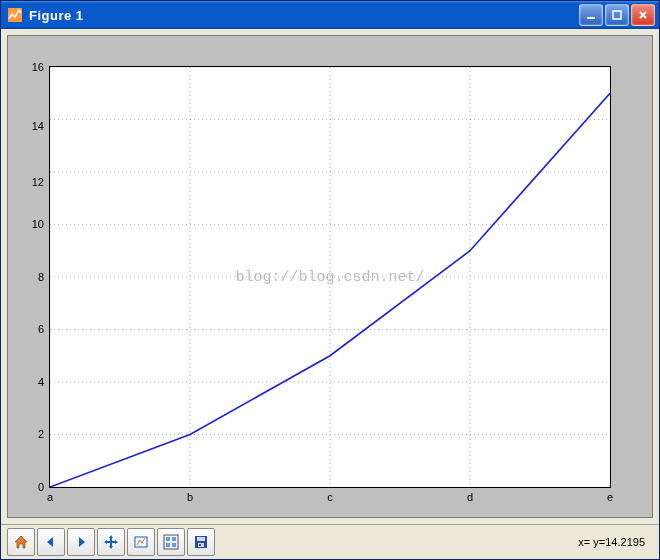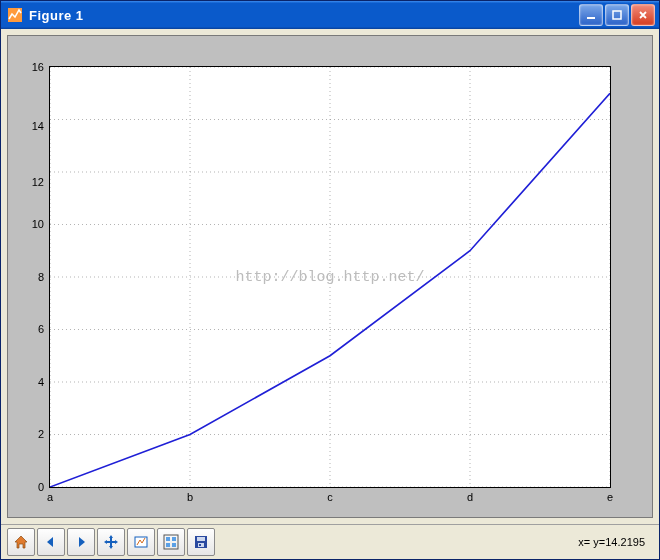--- a/index.html
+++ b/index.html
@@ -73,21 +73,21 @@
             <line x1="0" y1="367.5" x2="560" y2="367.5" stroke="#808080" stroke-width="0.6" stroke-dasharray="1 3"></line>
             <line x1="0" y1="315" x2="560" y2="315" stroke="#808080" stroke-width="0.6" stroke-dasharray="1 3"></line>
             <line x1="0" y1="262.5" x2="560" y2="262.5" stroke="#808080" stroke-width="0.6" stroke-dasharray="1 3"></line>
             <line x1="0" y1="210" x2="560" y2="210" stroke="#808080" stroke-width="0.6" stroke-dasharray="1 3"></line>
             <line x1="0" y1="157.5" x2="560" y2="157.5" stroke="#808080" stroke-width="0.6" stroke-dasharray="1 3"></line>
             <line x1="0" y1="105" x2="560" y2="105" stroke="#808080" stroke-width="0.6" stroke-dasharray="1 3"></line>
             <line x1="0" y1="52.5" x2="560" y2="52.5" stroke="#808080" stroke-width="0.6" stroke-dasharray="1 3"></line>
             <line x1="0" y1="0" x2="560" y2="0" stroke="#808080" stroke-width="0.6" stroke-dasharray="1 3"></line>
             <path d="M0 420 L140 367.5 L280 288.75 L420 183.75 L560 26.25 " fill="none" stroke="#1f1fd6" stroke-width="1.6"></path>
           </svg>
-        <div class="watermark">http://blog.http.net/</div>
+        <div class="watermark">blog://blog.csdn.net/</div>
       <div class="tick-label ytick" style="top: 420px;">0</div>
           <div class="tick-label ytick" style="top: 367.5px;">2</div>
           <div class="tick-label ytick" style="top: 315px;">4</div>
           <div class="tick-label ytick" style="top: 262.5px;">6</div>
           <div class="tick-label ytick" style="top: 210px;">8</div>
           <div class="tick-label ytick" style="top: 157.5px;">10</div>
           <div class="tick-label ytick" style="top: 115px;">12</div>
           <div class="tick-label ytick" style="top: 59px;">14</div>
           <div class="tick-label ytick" style="top: 0px;">16</div>
           <div class="tick-label xtick" style="left: 0px;">a</div>

